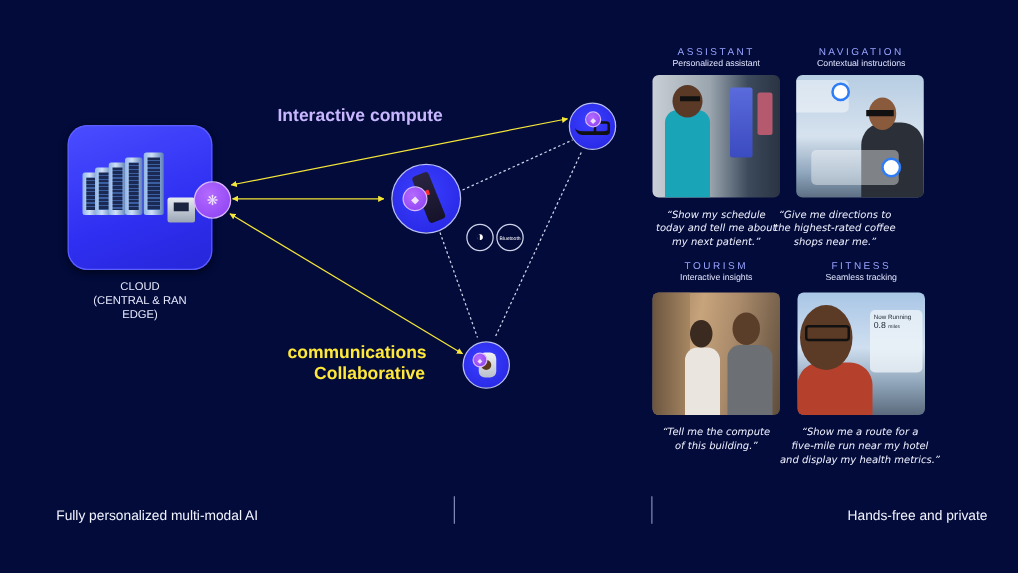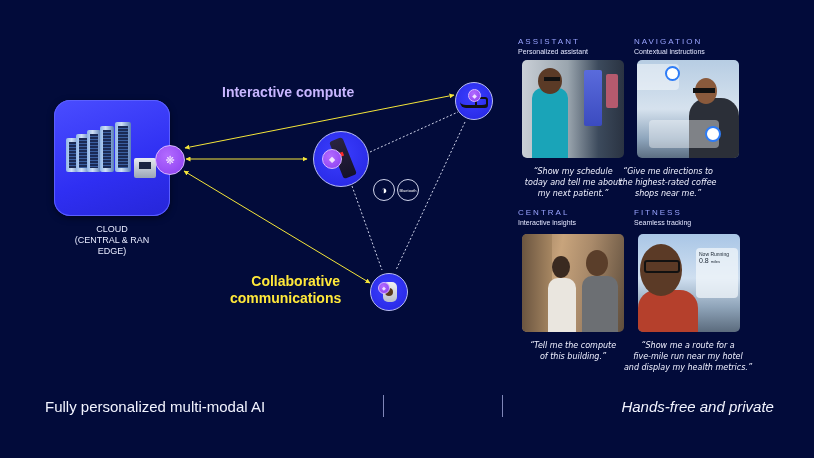--- a/index.html
+++ b/index.html
@@ -57,36 +57,36 @@
     position:absolute; left:230px; top:273px; width:110px; text-align:right;
     font-size:14px; font-weight:bold; color:#ffe83a; line-height:17px;
   }
   .conn-icon {
     position:absolute; width:20px; height:20px; border-radius:50%;
     border:1px solid #cfd3ea; color:#fff;
     display:flex; align-items:center; justify-content:center;
     font-size:4px;
   }
   
-  .uc-head { position:absolute; width:110px; }
+  .uc-head { position:absolute; width:110px; text-align:center; }
   .uc-cat { font-size:8px; letter-spacing:2px; color:#9aa4ff; }
   .uc-sub { font-size:7px; color:#e3e6ff; margin-top:2px; }
   .uc-img {
     position:absolute; width:102px; height:98px; border-radius:5px; overflow:hidden;
   }
   .uc-quote {
     position:absolute; width:124px; text-align:center;
     font-family:"DejaVu Sans", sans-serif; font-style:italic;
     font-size:8px; line-height:11px; color:#f0f1ff;
   }
   
   .features {
     position:absolute; left:30px; top:393px; width:760px; height:26px;
-    display:flex; align-items:center; justify-content:space-between;
-    font-size:15px; color:#f2f4ff;
+    display:flex; align-items:flex-end; justify-content:space-between;
+    font-size:11px; color:#f2f4ff;
   }
   .sep { width:1px; height:22px; background:#7f86b8; }
   
   .img-assistant { background:linear-gradient(90deg,#c9cfd6 0%,#9aa5ae 45%,#3c4a5c 75%,#2a3342 100%); }
   .img-navigation { background:linear-gradient(180deg,#b7cde3 0%,#d6e2ee 50%,#8fa6bd 80%,#5d6f83 100%); }
   .img-tourism { background:linear-gradient(100deg,#8a6f52 0%,#c8a47c 35%,#a98a6a 60%,#5e4d3c 100%); }
   .img-fitness { background:linear-gradient(180deg,#a9c6e6 0%,#cfdff0 45%,#8ea3b8 75%,#5b6b7d 100%); }
 </style>
 </head>
 <body>
@@ -117,22 +117,22 @@
 </div>
 <div class="ai-badge" style="left:155px;top:145px;width:28px;height:28px;">❋</div>
 <div class="label-cloud">
   <div>CLOUD</div>
   <div>(CENTRAL &amp; RAN</div>
   <div>EDGE)</div>
 </div>
 
 <div class="label-distributed">Interactive compute</div>
 <div class="label-collab">
+  <div>communications</div>
   <div>Collaborative</div>
-  <div>communications</div>
 </div>
 
 <div class="node" style="left:313px;top:131px;width:54px;height:54px;">
   <div style="position:absolute;left:22px;top:6px;width:14px;height:40px;background:linear-gradient(180deg,#2a2440,#15122a);transform:rotate(-22deg);border-radius:3px;">
     <div style="position:absolute;left:6px;top:14px;width:3px;height:4px;background:#ff2a2a;"></div>
   </div>
   <div class="ai-badge" style="left:8px;top:17px;width:18px;height:18px;font-size:8px;">◆</div>
 </div>
 
 <div class="node" style="left:455px;top:82px;width:36px;height:36px;">
@@ -184,21 +184,21 @@
   <div style="position:absolute;left:12px;top:60px;width:70px;height:28px;background:rgba(255,255,255,.4);border-radius:4px;"></div>
   <div style="position:absolute;left:68px;top:66px;width:12px;height:12px;border-radius:50%;background:#fff;border:2px solid #2e7cf6;"></div>
 </div>
 <div class="uc-quote" style="left:606px;top:166px;">
   <div>“Give me directions to</div>
   <div>the highest-rated coffee</div>
   <div>shops near me.”</div>
 </div>
 
 <div class="uc-head" style="left:518px;top:208px;">
-  <div class="uc-cat">CENTRAL</div>
+  <div class="uc-cat">TOURISM</div>
   <div class="uc-sub">Interactive insights</div>
 </div>
 <div class="uc-img img-tourism" style="left:522px;top:234px;">
   <div style="position:absolute;left:0;top:0;width:30px;height:98px;background:linear-gradient(90deg,#6b5540,#a78762);"></div>
   <div style="position:absolute;left:26px;top:44px;width:28px;height:54px;background:#eae6df;border-radius:10px 10px 0 0;"></div>
   <div style="position:absolute;left:30px;top:22px;width:18px;height:22px;background:#3a2a20;border-radius:50%;"></div>
   <div style="position:absolute;left:60px;top:42px;width:36px;height:56px;background:#6c6f73;border-radius:10px 10px 0 0;"></div>
   <div style="position:absolute;left:64px;top:16px;width:22px;height:26px;background:#5a3e2a;border-radius:50%;"></div>
 </div>
 <div class="uc-quote" style="left:511px;top:340px;">
@@ -222,14 +222,14 @@
 <div class="uc-quote" style="left:621px;top:340px;width:134px;">
   <div>“Show me a route for a</div>
   <div>five-mile run near my hotel</div>
   <div>and display my health metrics.”</div>
 </div>
 
 <div class="features">
   <span style="margin-left:15px;">Fully personalized multi-modal AI</span>
   <span class="sep"></span>
   <span class="sep"></span>
-  <span style="margin-right:16px;font-style:italic;">Hands-free and private</span>
+  <span style="">Hands-free and private</span>
 </div>
 
 </body></html>

